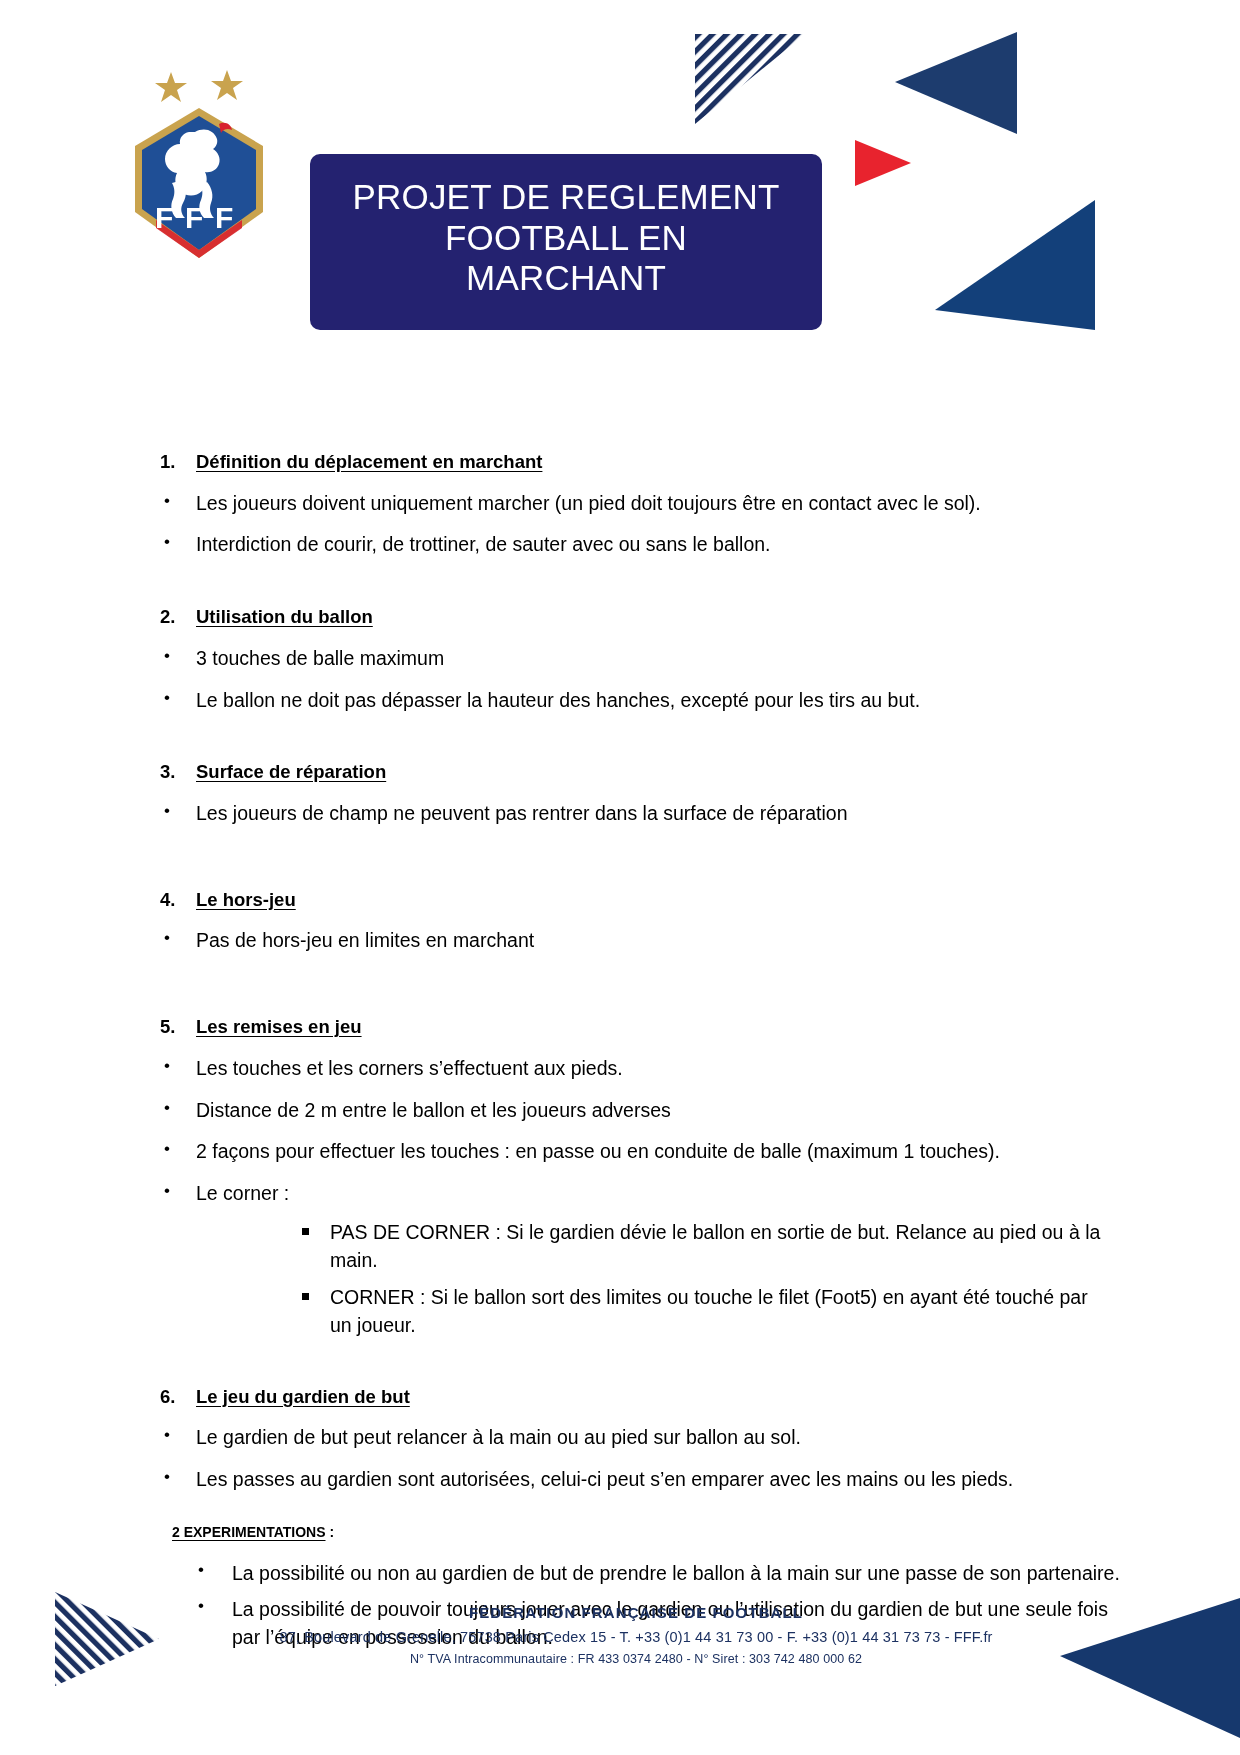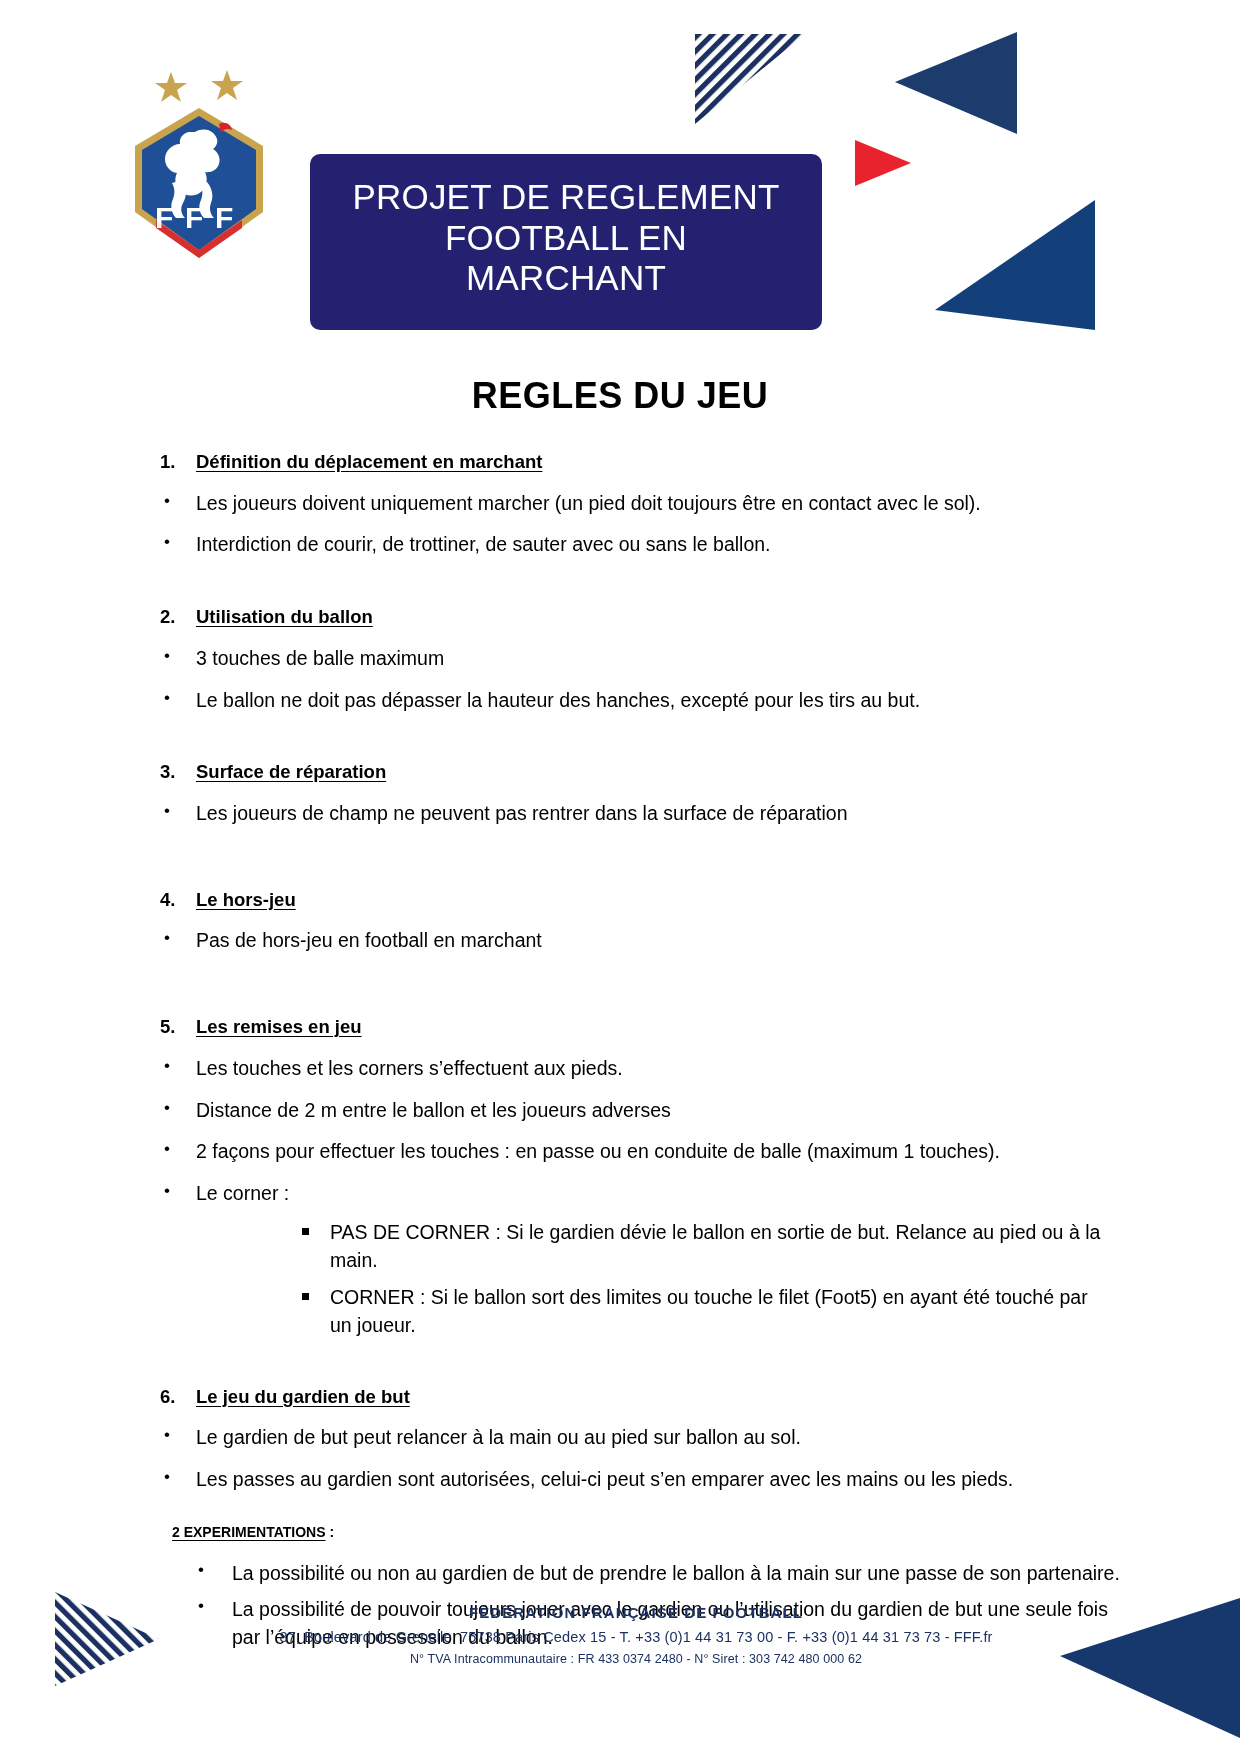--- a/index.html
+++ b/index.html
@@ -283,21 +283,20 @@
       </g>
     </svg>
   </div>
 
   <div class="title-banner">
     <div class="title-banner-text">PROJET DE REGLEMENT
 FOOTBALL EN
 MARCHANT</div>
   </div>
 
-  <div class="doc-heading">REGLES DU JEU</div>
 
   <div class="content">
 
     <div class="rule-block">
       <div class="rule-title">
         <span class="rule-num">1.</span>
         <span class="rule-name">Définition du déplacement en marchant</span>
       </div>
       <ul class="bullets">
         <li>Les joueurs doivent uniquement marcher (un pied doit toujours être en contact avec le sol).</li>
@@ -329,21 +328,21 @@
     </div>
     <div class="gap-md"></div>
     <div class="gap-sm"></div>
 
     <div class="rule-block">
       <div class="rule-title">
         <span class="rule-num">4.</span>
         <span class="rule-name">Le hors-jeu</span>
       </div>
       <ul class="bullets">
-        <li>Pas de hors-jeu en football en marchant</li>
+        <li>Pas de hors-jeu en limites en marchant</li>
       </ul>
     </div>
     <div class="gap-md"></div>
     <div class="gap-sm"></div>
 
     <div class="rule-block">
       <div class="rule-title">
         <span class="rule-num">5.</span>
         <span class="rule-name">Les remises en jeu</span>
       </div>

